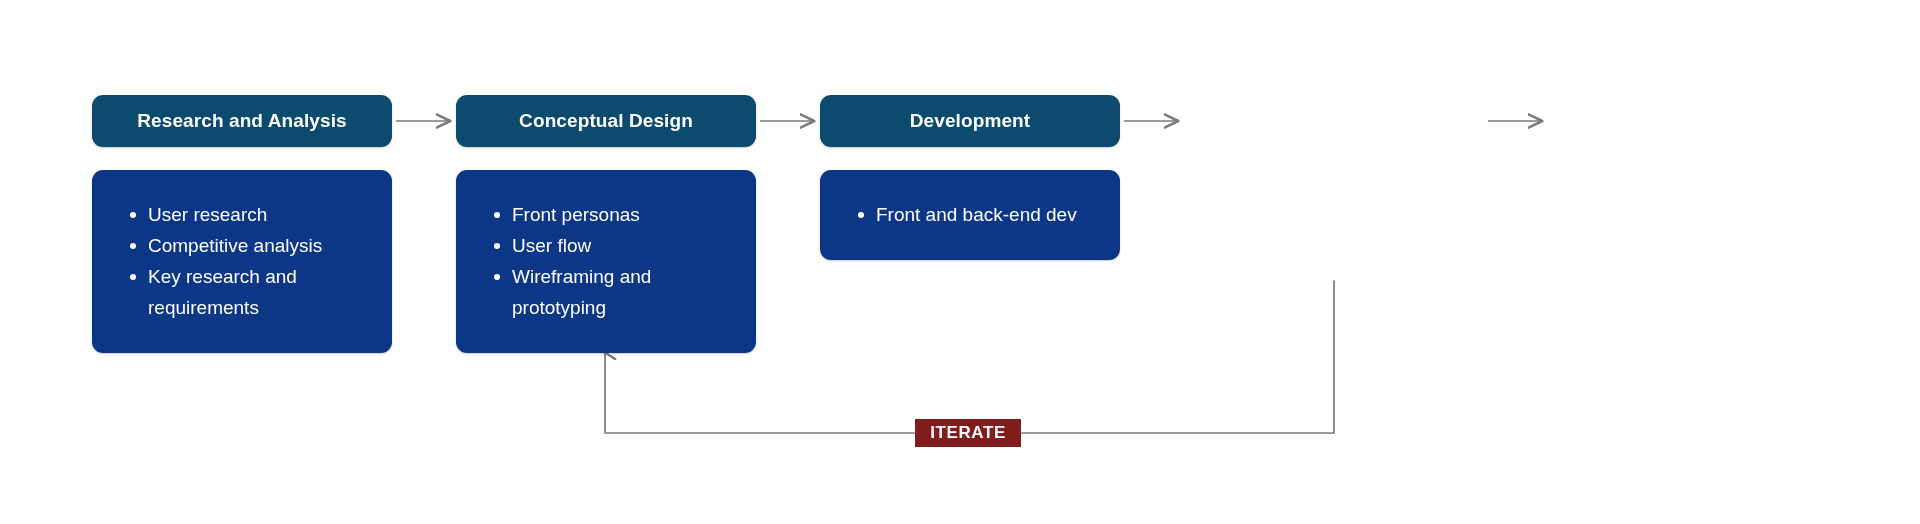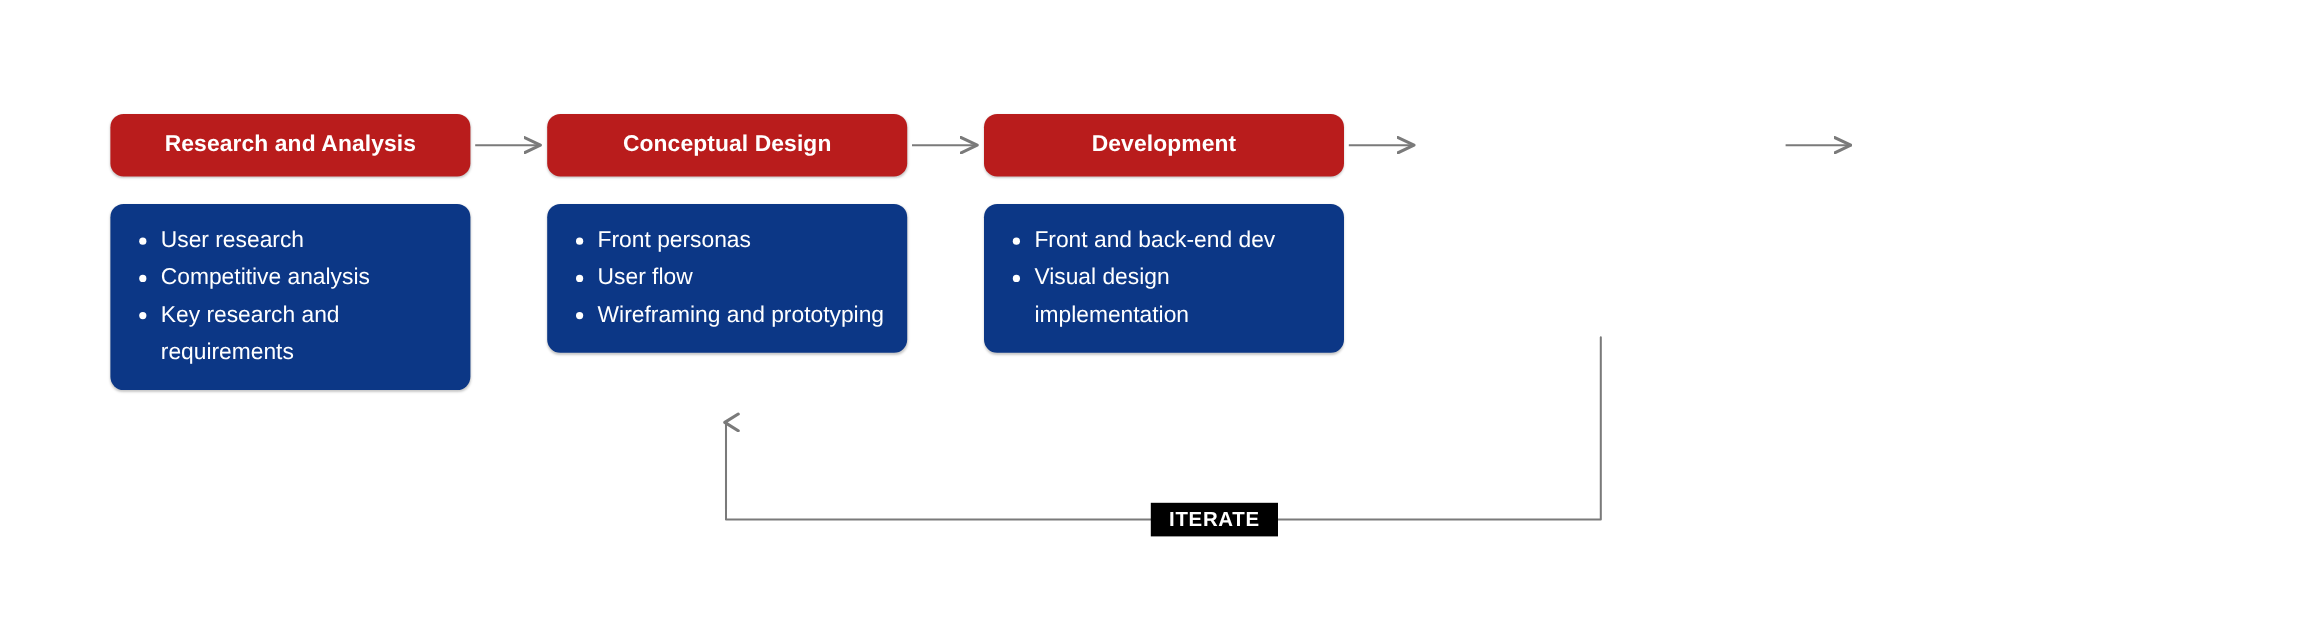--- a/index.html
+++ b/index.html
@@ -39,21 +39,21 @@
   .stage-1 { left: 92px; }
   .stage-2 { left: 456px; }
   .stage-3 { left: 820px; }
   .stage-4 { left: 1184px; }
   .stage-5 { left: 1548px; }
 
   .stage-header {
     box-sizing: border-box;
     width: 300px;
     height: 52px;
-    background: #b91c1c;
+    background: #0c4a6e;
     border-radius: 11px;
     color: #ffffff;
     font-size: 19px;
     font-weight: bold;
     letter-spacing: 0.1px;
     display: flex;
     align-items: center;
     justify-content: center;
     text-align: center;
     box-shadow: 0 1px 2px rgba(0,0,0,0.22);
@@ -64,21 +64,21 @@
     margin-top: 23px;
     width: 300px;
     background: #0c3786;
     border-radius: 11px;
     padding: 15px 18px 16px 18px;
     box-shadow: 0 1px 2px rgba(0,0,0,0.22);
   }
 
   .bullet-list {
     list-style: none;
-    margin: 0;
+    margin: 14px;
     padding: 0;
   }
   .bullet-item {
     position: relative;
     color: #ffffff;
     font-size: 19px;
     line-height: 31px;
     padding-left: 24px;
   }
   .bullet-item::before {
@@ -92,29 +92,28 @@
     background: #ffffff;
   }
 
   
   .iterate-badge {
     position: absolute;
     left: 915px;
     top: 419px;
     width: 106px;
     height: 28px;
-    background: #000000;
+    background: #7f1d1d;
     color: #ffffff;
     font-size: 17px;
     font-weight: bold;
     letter-spacing: 0.6px;
     display: flex;
     align-items: center;
     justify-content: center;
-    margin-left: 44px;
   }
 </style>
 </head>
 <body>
 
 <div class="canvas">
 
   <svg class="connectors" viewBox="0 0 1920 524" width="1920" height="524">
     <defs>
       <marker id="arrowRight" markerWidth="9" markerHeight="9" refX="8" refY="4.5" orient="auto" markerUnits="strokeWidth">
@@ -153,21 +152,20 @@
         <li class="bullet-item">Wireframing and prototyping</li>
       </ul>
     </div>
   </div>
 
   <div class="stage stage-3">
     <div class="stage-header">Development</div>
     <div class="stage-body">
       <ul class="bullet-list">
         <li class="bullet-item">Front and back-end dev</li>
-        <li class="bullet-item">Visual design implementation</li>
       </ul>
     </div>
   </div>
 
 
 
   <div class="iterate-badge">ITERATE</div>
 
 </div>
 

